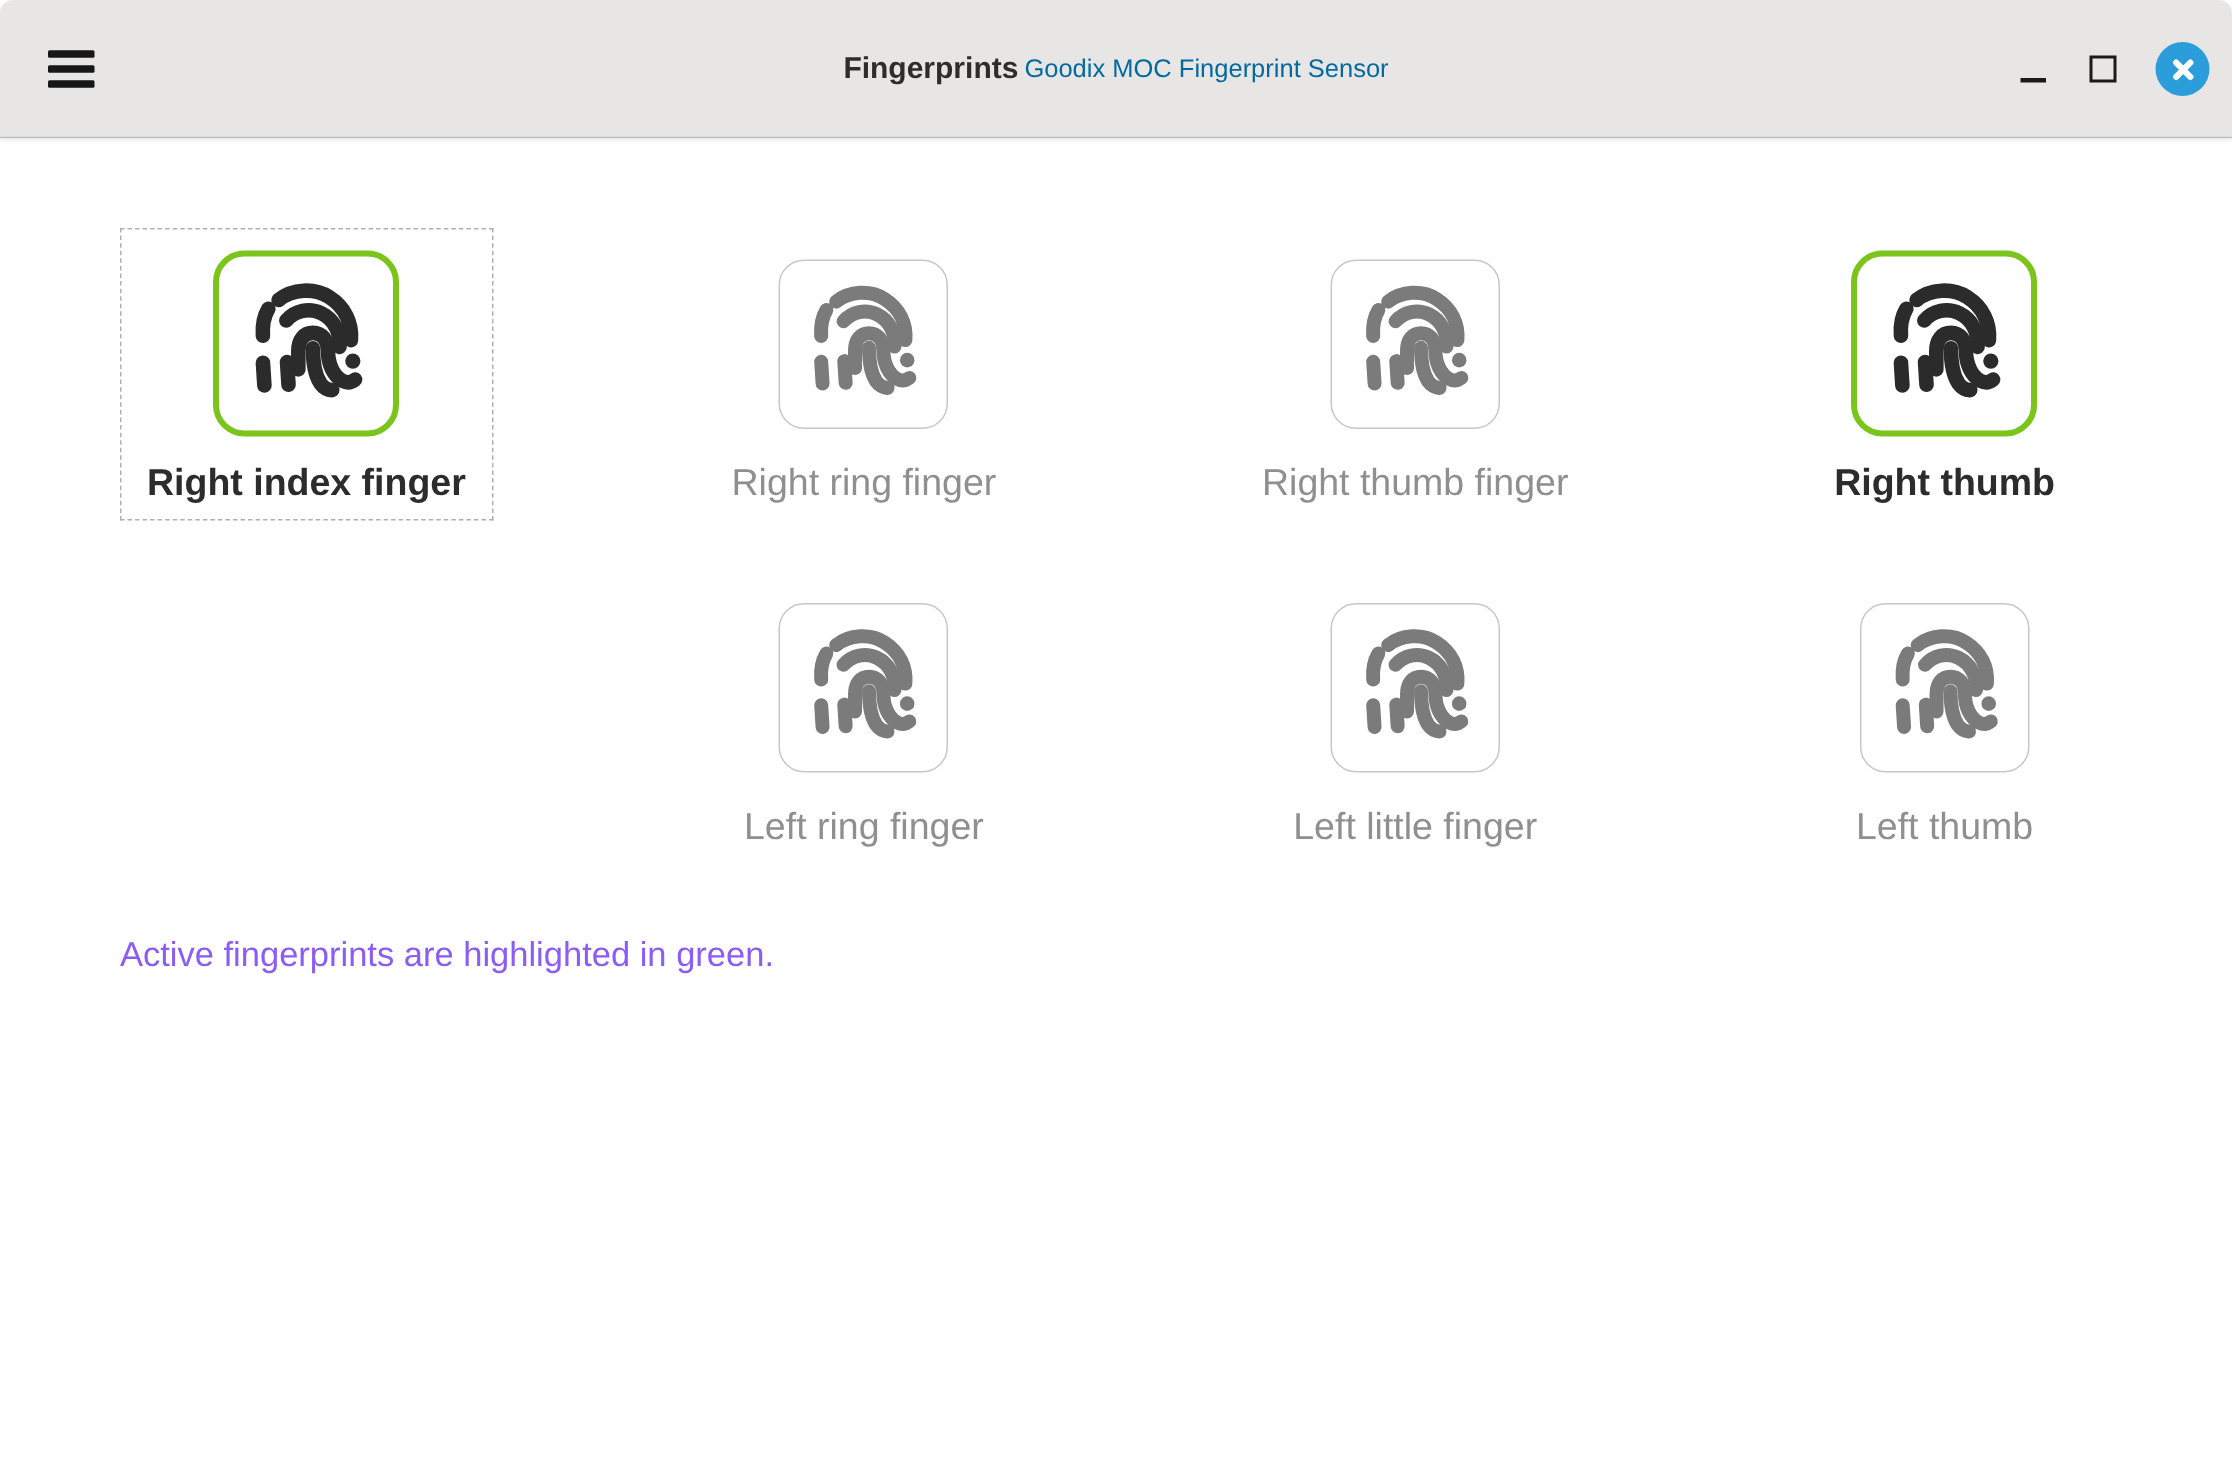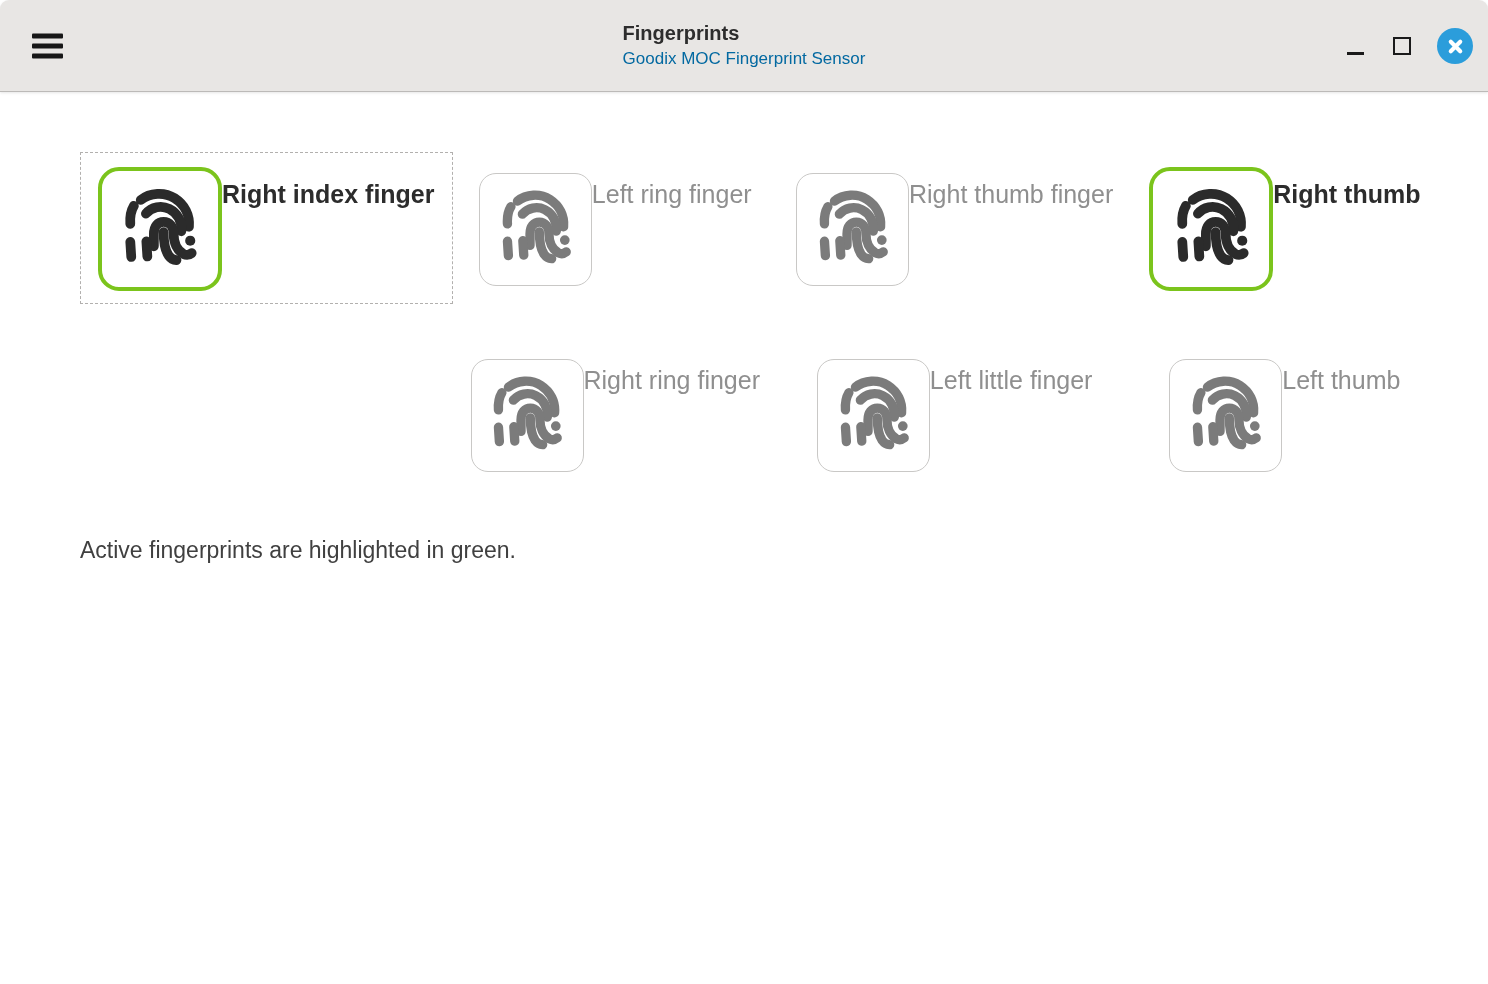--- a/index.html
+++ b/index.html
@@ -22,21 +22,21 @@
     box-sizing:border-box;
   }
   .menu-btn{
     position:absolute;left:24px;top:50%;transform:translateY(-50%);
     background:none;border:none;padding:8px;cursor:pointer;
   }
   .hamburger i{
     display:block;width:31px;height:5px;background:#171717;
     border-radius:1px;margin:5px 0;
   }
-  .title-block{display:flex;flex-direction:column;align-items:flex-start;gap:4px;}
+  .title-block{display:flex;flex-direction:row;align-items:flex-end;gap:4px;}
   .title{font-size:20px;font-weight:700;color:#2d2d2d;line-height:22px;}
   .subtitle{font-size:17px;color:#0369a1;line-height:22px;}
   .controls{
     position:absolute;right:15px;top:0;height:92px;
     display:flex;align-items:center;gap:23px;
   }
   .winbtn{
     background:none;border:none;padding:0;margin:0;cursor:pointer;
     display:flex;align-items:center;justify-content:center;
     width:24px;height:36px;
@@ -48,42 +48,42 @@
     background:var(--close-blue,#2b9ddb);
   }
   .close-x{width:17px;height:17px;display:block;}
 
   
   .content{padding:0 100px 0 80px;}
   .heading{margin:86px 0 0 0;font-size:21px;font-weight:700;color:#2c2c2c;line-height:26px;}
   .grid{display:flex;justify-content:space-between;margin-top:60px;}
   .col{display:flex;flex-direction:column;align-items:center;gap:34px;}
   .cell{
-    display:flex;flex-direction:row;
+    display:flex;flex-direction:column;align-items:center;
     padding:12px 17px 10px;border:1px solid transparent;
     cursor:pointer;background:none;
   }
   .cell.focused{border:1px dashed #b2b0ae;}
   .icon-wrap{height:128px;display:flex;align-items:center;justify-content:center;}
   .fp-box{
     width:113px;height:113px;box-sizing:border-box;
     background:#ffffff;border:1.5px solid #c9c8c6;border-radius:17px;
     color:var(--glyph-gray,#7b7b7b);
     display:flex;align-items:center;justify-content:center;
   }
   .cell.active .fp-box{
     width:124px;height:124px;
     border:4px solid var(--active-green,#7bc41c);
     border-radius:21px;
     color:var(--glyph-dark,#2b2b2b);
   }
   .fp-svg{width:84%;height:84%;}
   .finger-label{margin-top:15px;font-size:25px;color:#8f8f8f;white-space:nowrap;line-height:28px;}
   .cell.active .finger-label{font-weight:700;color:#2c2c2c;}
-  .footer-note{margin:46px 0 0 0;font-size:23px;color:#404040;line-height:28px;}
+  .footer-note{margin:46px 0 0 0;font-size:23px;color:#8b5cf6;line-height:28px;}
   .hidden-defs{position:absolute;width:0;height:0;overflow:hidden;}
 </style>
 </head>
 <body>
 
 <svg class="hidden-defs" aria-hidden="true">
   <defs>
     <g id="fp-glyph" fill="none" stroke="currentColor" stroke-width="10" stroke-linecap="round">
       <path d="M23.5 26.5 C20.5 31.5 19.3 38 19.8 45"></path>
       <path d="M30.5 20.5 C40 12.8 55 12 65.2 18.6 C75.8 25.4 81 36.2 80 48"></path>
@@ -142,31 +142,31 @@
         </div>
         <div class="col">
           <div class="cell">
     <div class="icon-wrap">
       <div class="fp-box">
         <svg class="fp-svg" viewBox="0 0 100 100">
                   <use href="#fp-glyph"></use>
                 </svg>
       </div>
     </div>
+    <div class="finger-label">Right ring finger</div>
+  </div>
+          <div class="cell">
+    <div class="icon-wrap">
+      <div class="fp-box">
+        <svg class="fp-svg" viewBox="0 0 100 100">
+                  <use href="#fp-glyph"></use>
+                </svg>
+      </div>
+    </div>
     <div class="finger-label">Left ring finger</div>
-  </div>
-          <div class="cell">
-    <div class="icon-wrap">
-      <div class="fp-box">
-        <svg class="fp-svg" viewBox="0 0 100 100">
-                  <use href="#fp-glyph"></use>
-                </svg>
-      </div>
-    </div>
-    <div class="finger-label">Right ring finger</div>
   </div>
         </div>
         <div class="col">
           <div class="cell">
     <div class="icon-wrap">
       <div class="fp-box">
         <svg class="fp-svg" viewBox="0 0 100 100">
                   <use href="#fp-glyph"></use>
                 </svg>
       </div>

